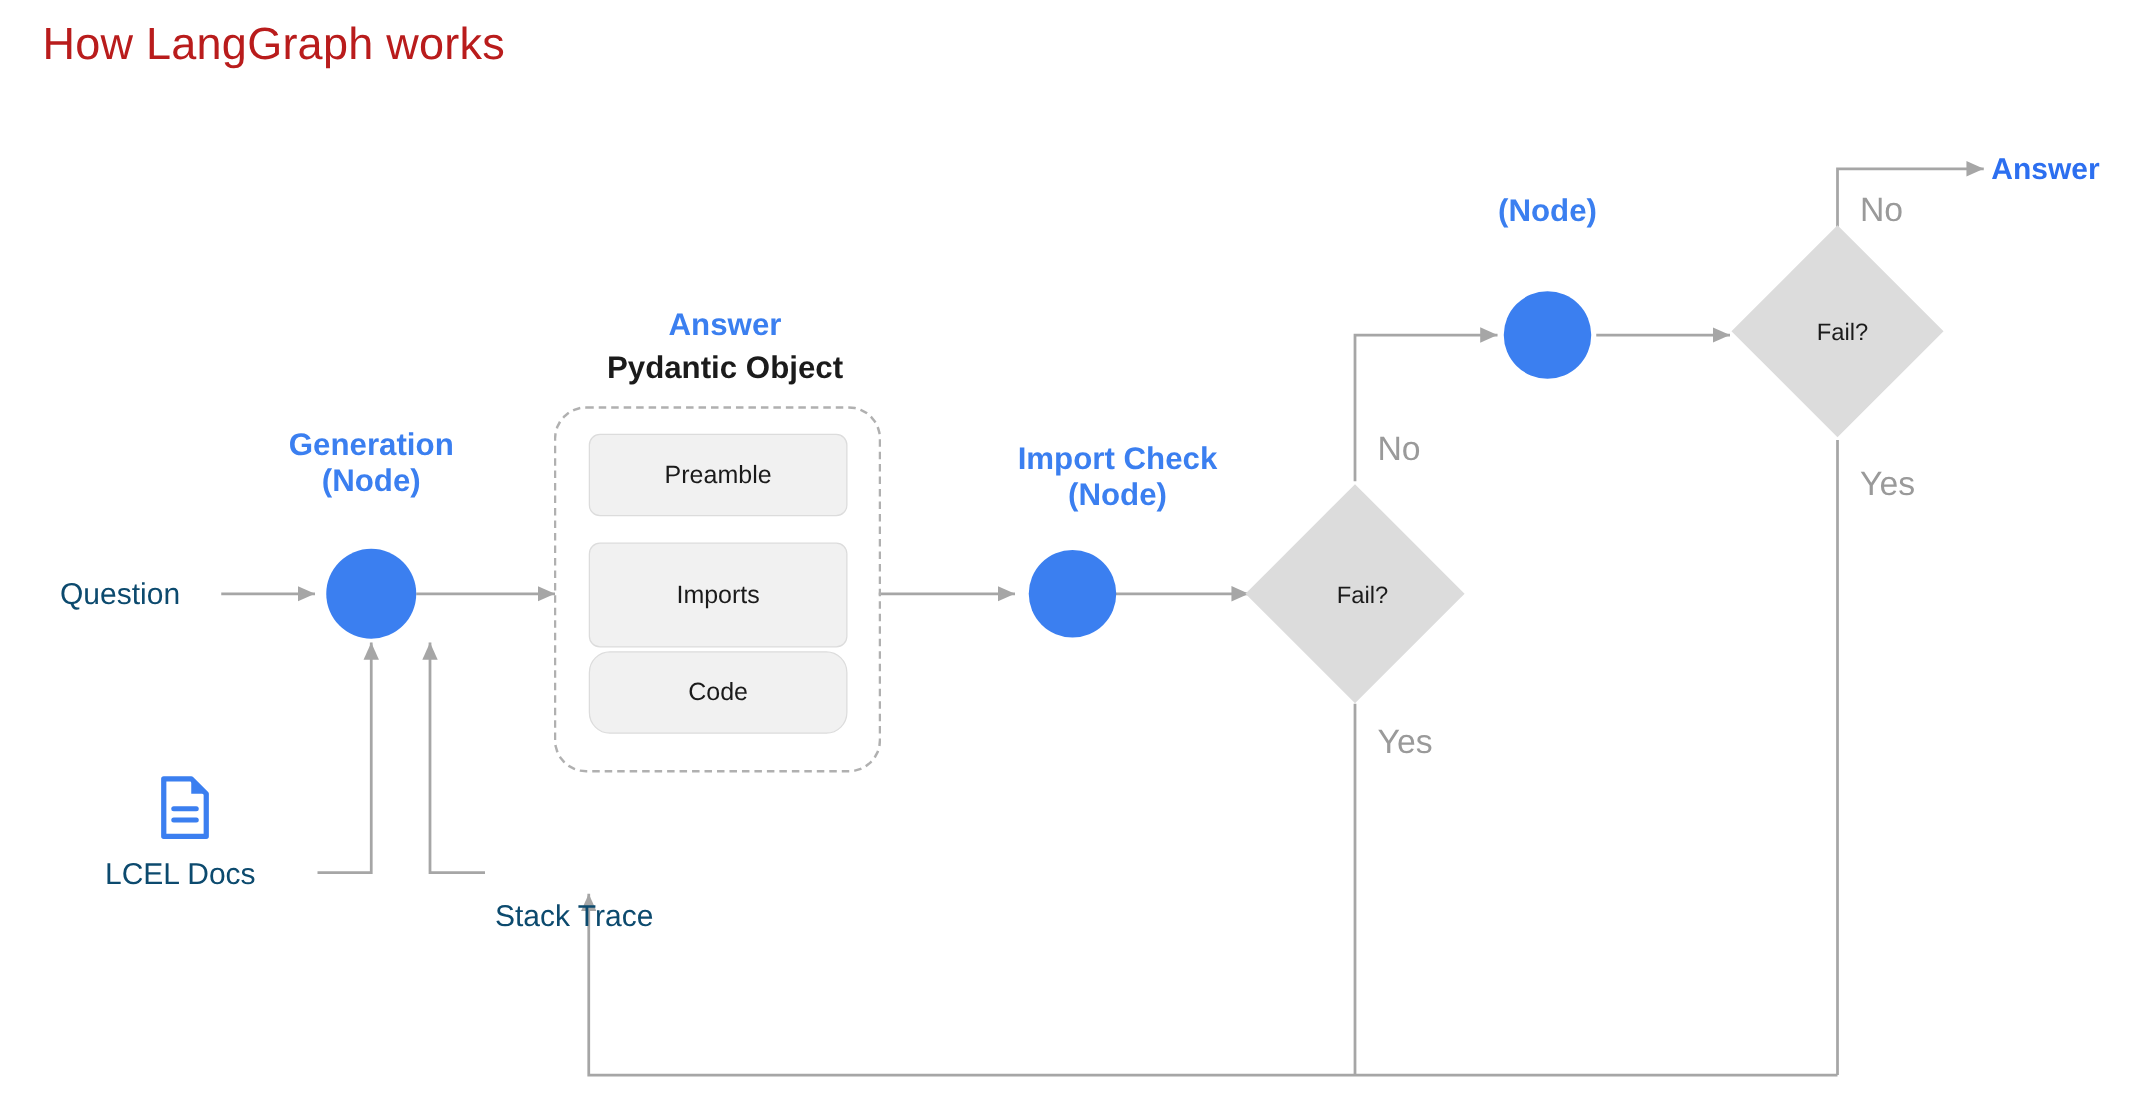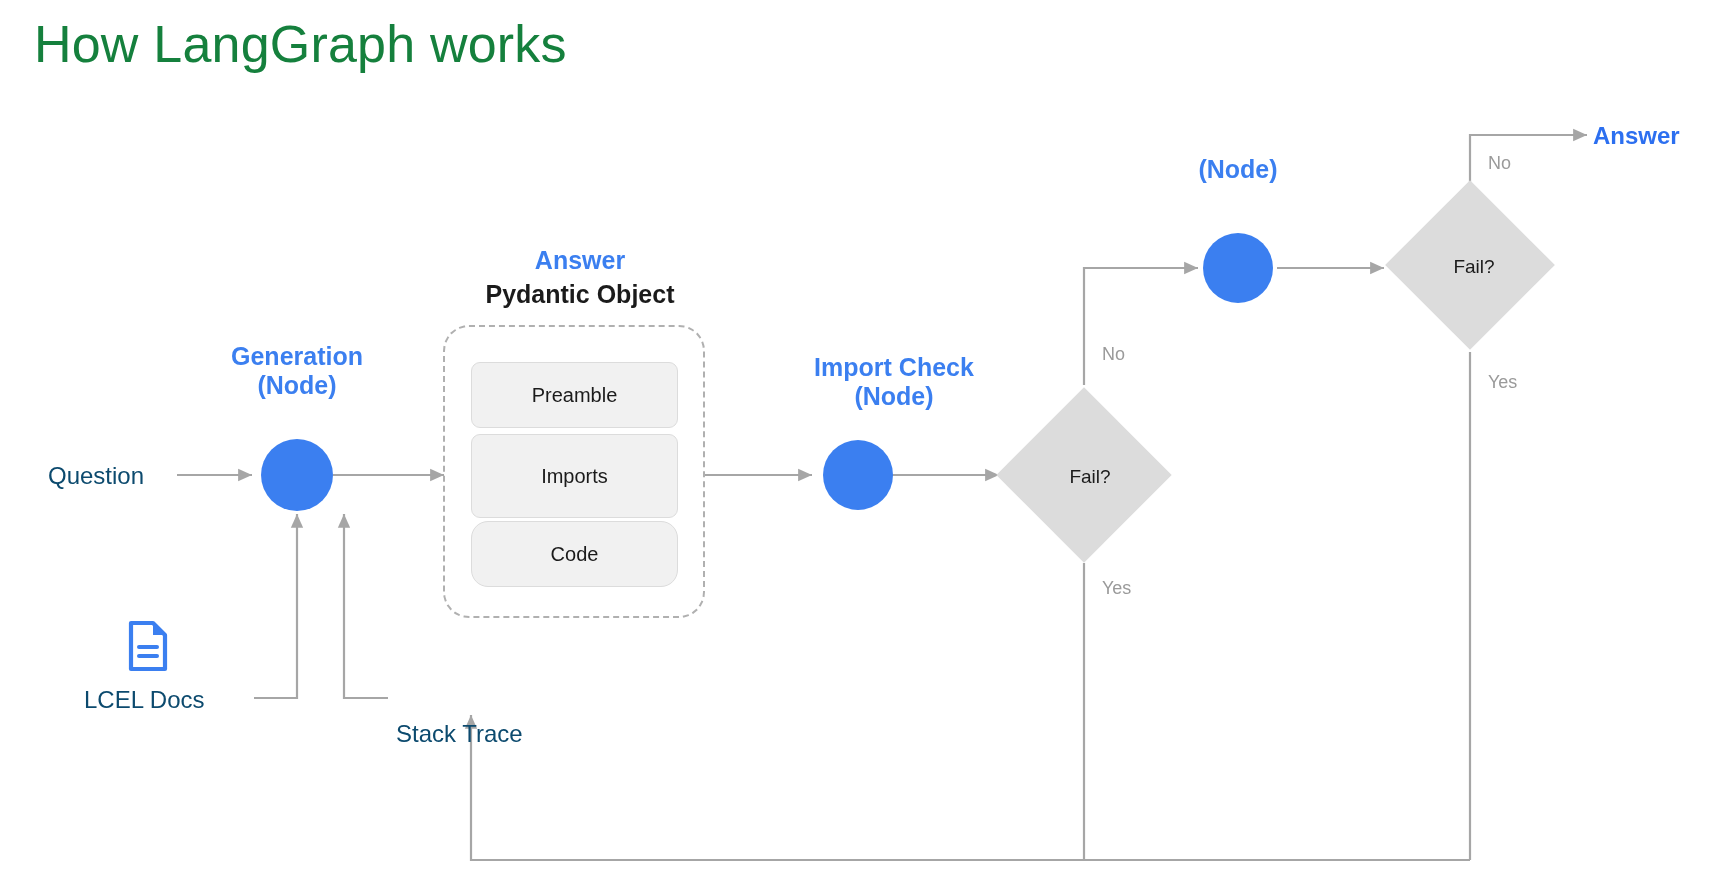--- a/index.html
+++ b/index.html
@@ -20,23 +20,23 @@
     position: absolute;
     left: 0; top: 0;
     width: 1720px;
     height: 891px;
   }
 
   .page-title {
     position: absolute;
     left: 34px;
     top: 14px;
-    font-size: 52px;
+    font-size: 36px;
     font-weight: 400;
-    color: #15803d;
+    color: #b91c1c;
     letter-spacing: 0.2px;
     white-space: nowrap;
   }
 
   
   .lbl {
     position: absolute;
     white-space: nowrap;
     line-height: 1.16;
   }
@@ -53,21 +53,21 @@
     font-weight: 600;
   }
   .io-label {
     color: #0c4a6e;
     font-size: 24px;
     font-weight: 500;
   }
   .io-label.accent { color: #2c6ff0; font-weight: 700; }
   .edge-label {
     color: #9a9a9a;
-    font-size: 18px;
+    font-size: 27px;
     font-weight: 400;
   }
   .diamond-label {
     color: #1b1b1b;
     font-size: 19px;
     font-weight: 400;
   }
 
   
   .node-circle {
@@ -178,21 +178,21 @@
   </div>
 
   <div class="node-circle" style="left:297px; top:475px; width:72px; height:72px;"></div>
 
   <div class="lbl node-title center" style="left:580px; top:246px;">Answer</div>
 
   <div class="lbl obj-sub center" style="left:580px; top:280px;">Pydantic Object</div>
 
   <div class="dashed-group" style="left:443px; top:325px; width:262px; height:293px;"></div>
 
-  <div class="field-box" style="left:471px; top:347px; width:207px; height:66px;margin-top:15px;">Preamble</div>
+  <div class="field-box" style="left:471px; top:347px; width:207px; height:66px;">Preamble</div>
 
   <div class="field-box" style="left:471px; top:434px; width:207px; height:84px;">Imports</div>
 
   <div class="field-box" style="left:471px; top:521px; width:207px; height:66px;border-radius:17px;">Code</div>
 
   <div class="lbl node-title center" style="left:894px; top:353px;">
     <div>Import Check</div>
     <div>(Node)</div>
   </div>
 

